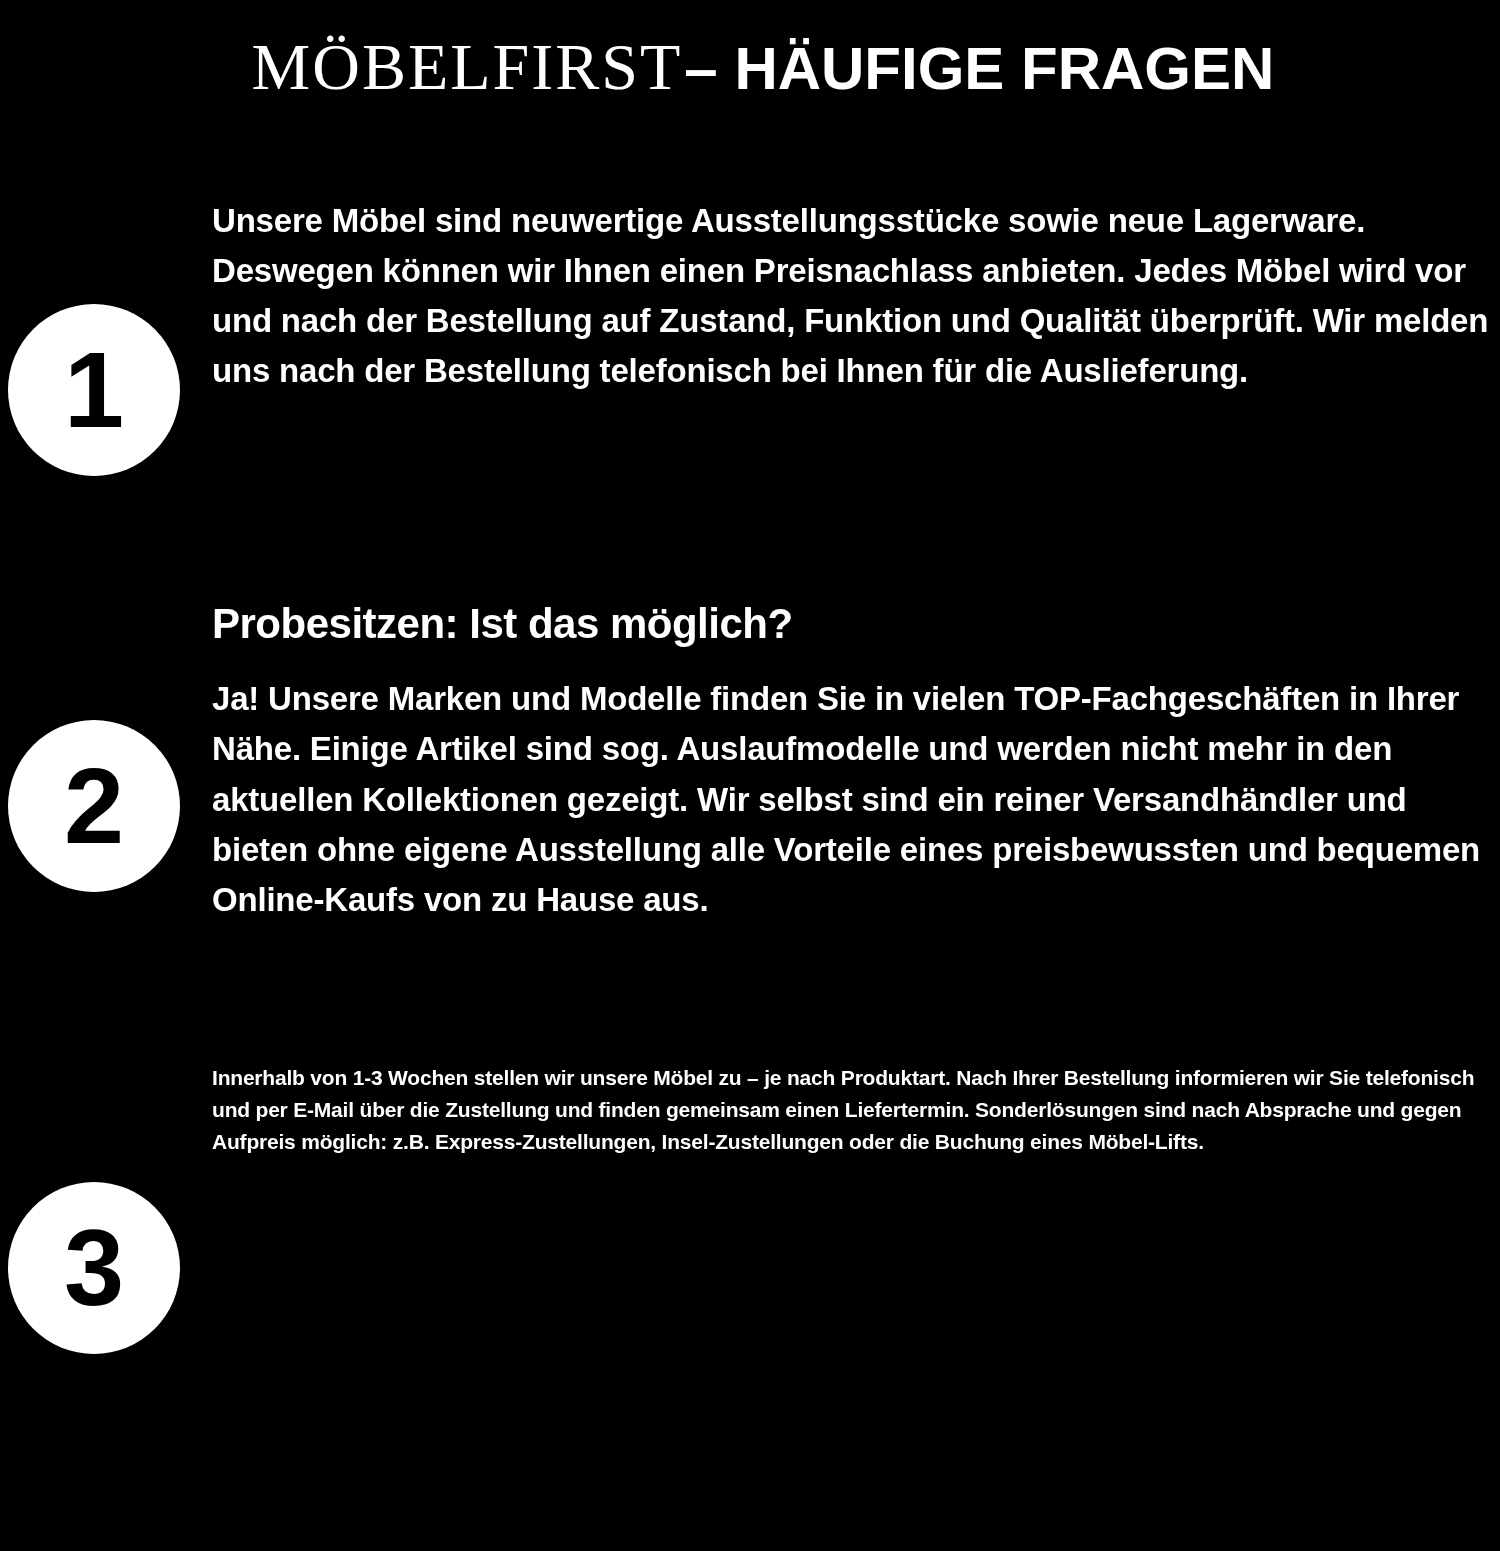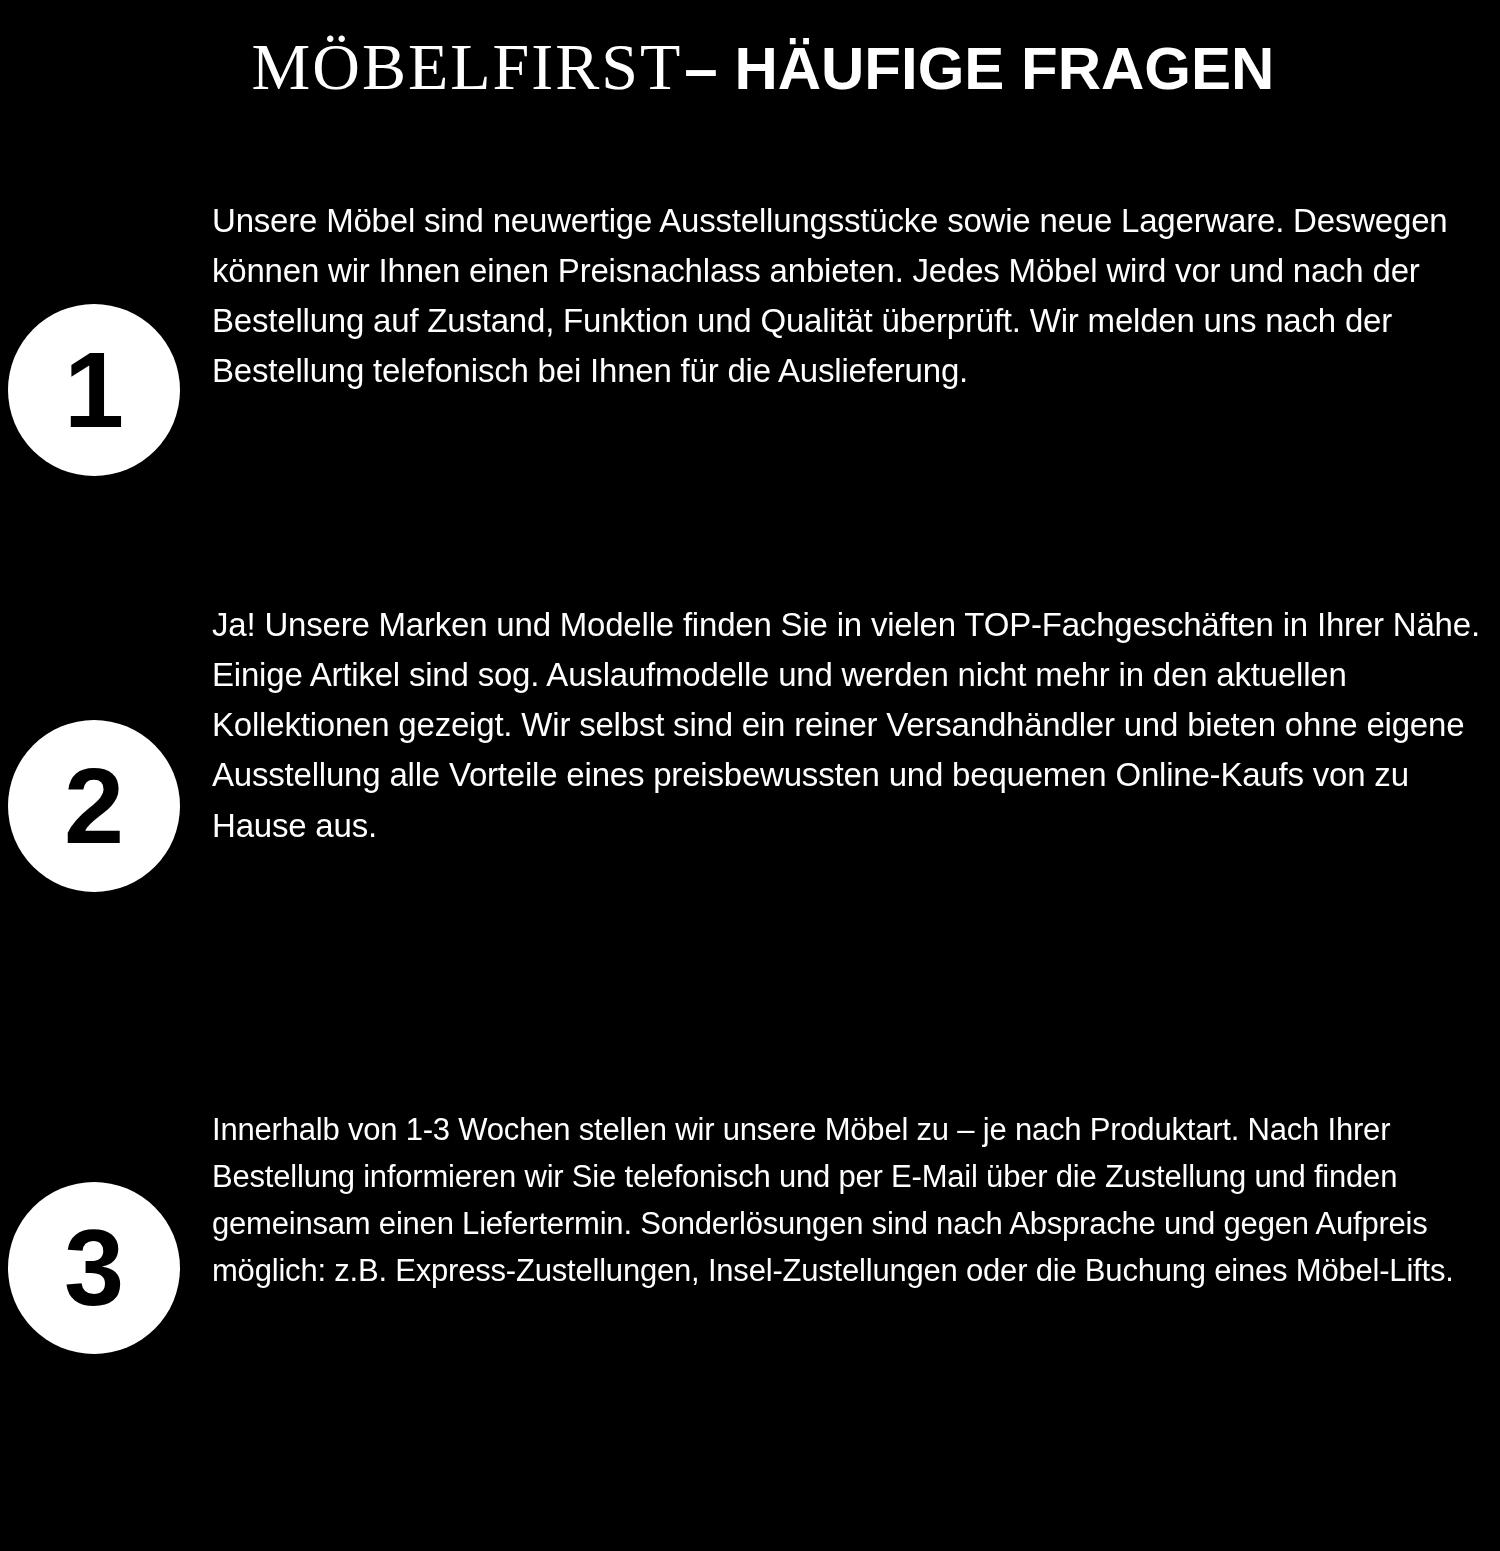--- a/index.html
+++ b/index.html
@@ -77,44 +77,45 @@
   }
   .q-title {
     font-size: 42px;
     font-weight: bold;
     line-height: 1.15;
     margin: 0 0 26px 0;
     letter-spacing: -0.5px;
   }
   .q-text {
     font-size: 33px;
-    font-weight: normal;
+    font-weight: bold;
     line-height: 1.52;
     margin: 0;
     letter-spacing: -0.2px;
   }
-  .q-text-3 { font-size: 31px; margin-top: 44px; }
+  .q-text-3 { font-size: 21px; }
 </style>
 </head>
 <body>
 
 <div class="header">
   <span class="brand">MÖBELFIRST</span><span class="headline-rest">– HÄUFIGE FRAGEN</span>
 </div>
 
 <section class="faq faq-1">
   <div class="badge badge-1">1</div>
   <div class="faq-body">
     <p class="q-text">Unsere Möbel sind neuwertige Ausstellungsstücke sowie neue Lagerware. Deswegen können wir Ihnen einen Preisnachlass anbieten. Jedes Möbel wird vor und nach der Bestellung auf Zustand, Funktion und Qualität überprüft. Wir melden uns nach der Bestellung telefonisch bei Ihnen für die Auslieferung.</p>
   </div>
 </section>
 
 <section class="faq faq-2">
   <div class="badge badge-2">2</div>
   <div class="faq-body">
+    <h2 class="q-title">Probesitzen: Ist das möglich?</h2>
     <p class="q-text">Ja! Unsere Marken und Modelle finden Sie in vielen TOP-Fachgeschäften in Ihrer Nähe. Einige Artikel sind sog. Auslaufmodelle und werden nicht mehr in den aktuellen Kollektionen gezeigt. Wir selbst sind ein reiner Versandhändler und bieten ohne eigene Ausstellung alle Vorteile eines preisbewussten und bequemen Online-Kaufs von zu Hause aus.</p>
   </div>
 </section>
 
 <section class="faq faq-3">
   <div class="badge badge-3">3</div>
   <div class="faq-body">
     <p class="q-text q-text-3">Innerhalb von 1-3 Wochen stellen wir unsere Möbel zu – je nach Produktart. Nach Ihrer Bestellung informieren wir Sie telefonisch und per E-Mail über die Zustellung und finden gemeinsam einen Liefertermin. Sonderlösungen sind nach Absprache und gegen Aufpreis möglich: z.B. Express-Zustellungen, Insel-Zustellungen oder die Buchung eines Möbel-Lifts.</p>
   </div>
 </section>

